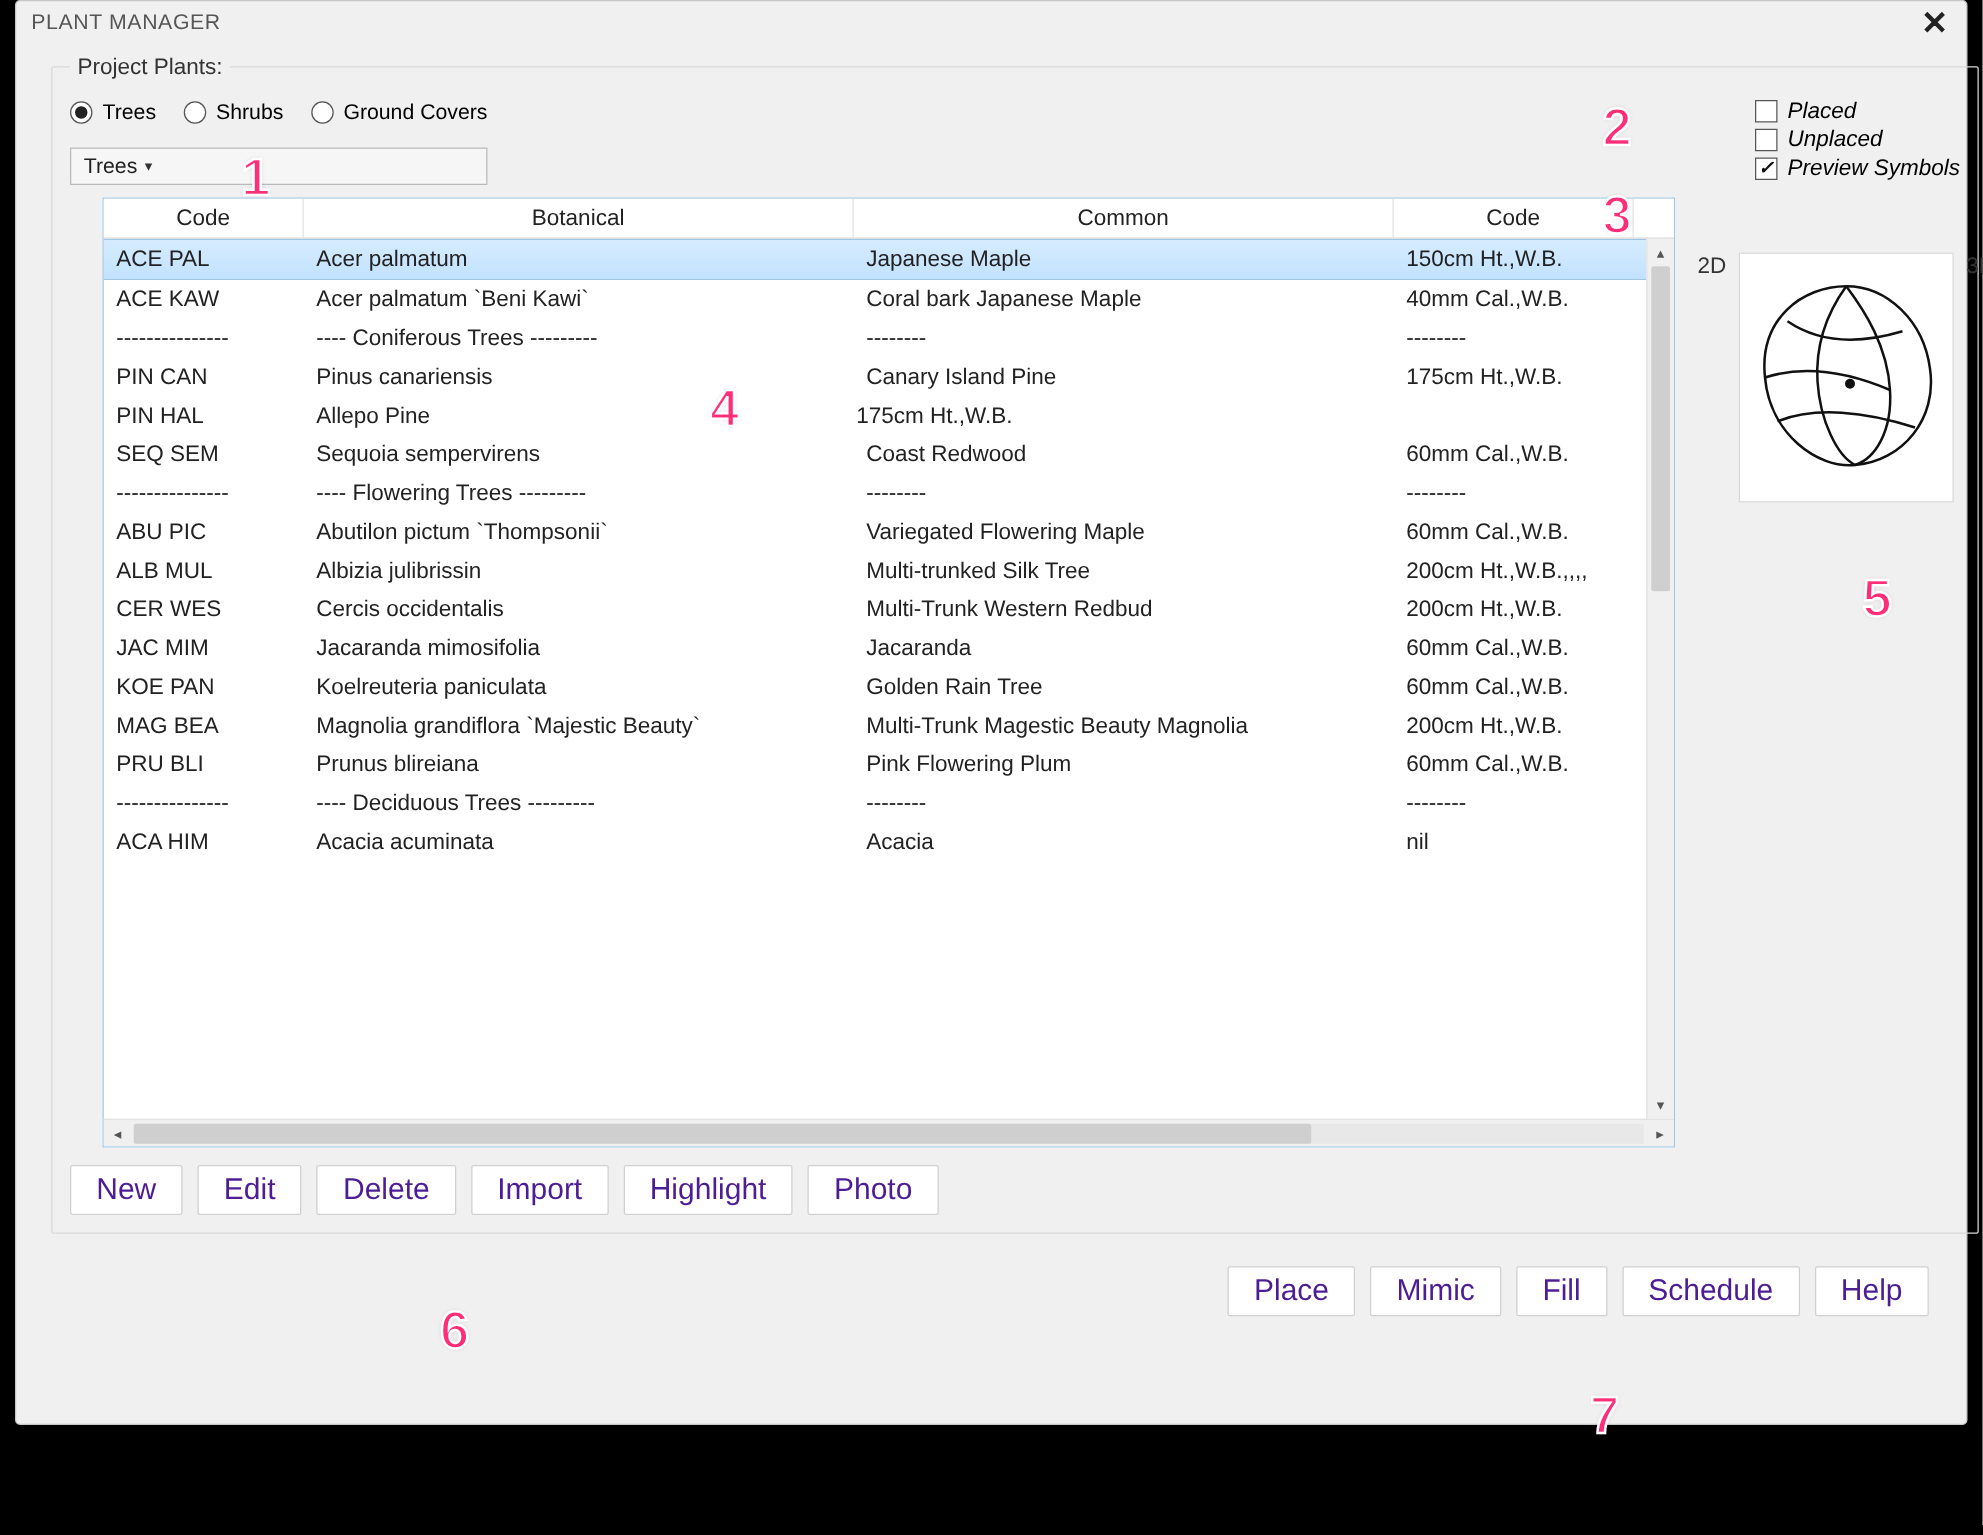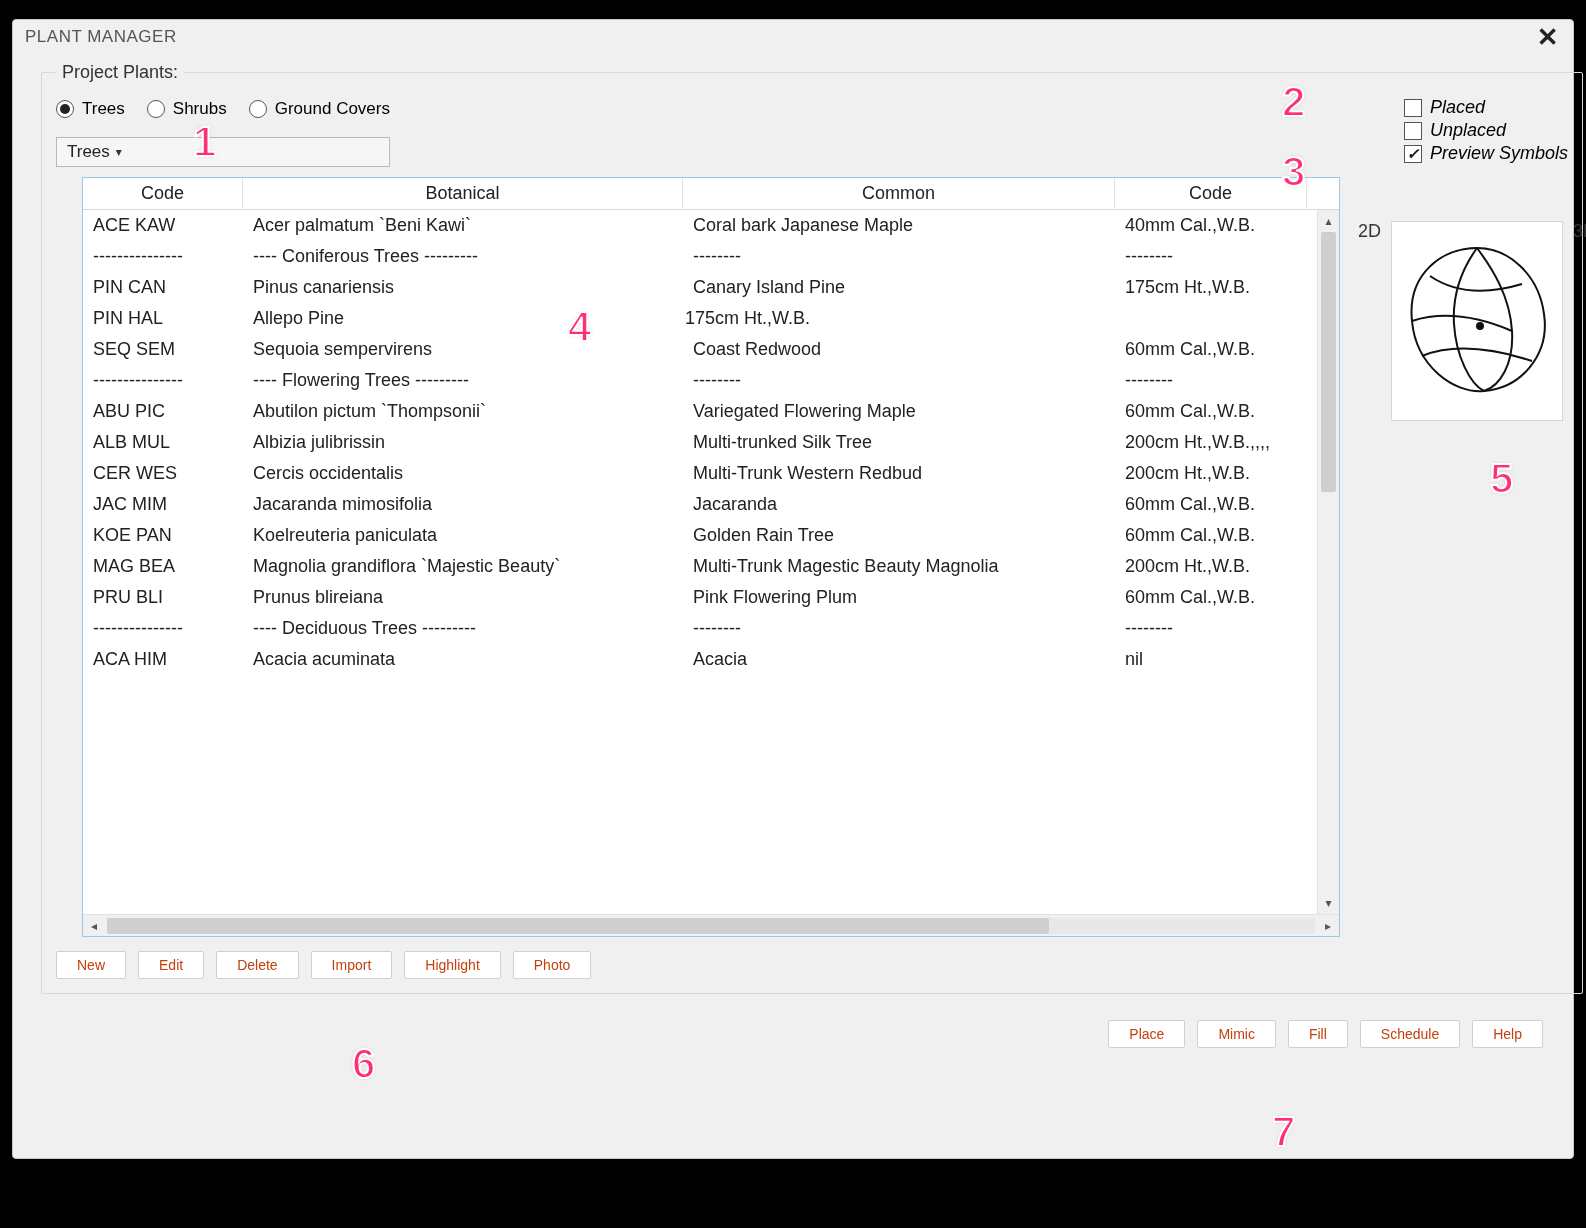--- a/index.html
+++ b/index.html
@@ -9,21 +9,21 @@
     font-size: 17px;
     background: #000;
     width: 1586px;
     height: 1228px;
     position: relative;
     overflow: hidden;
   }
   .window {
     position: absolute;
     left: 12px;
-    top: 19px;
+    top: 0;
     width: 1562px;
     height: 1140px;
     background: #f0f0f0;
     border: 1px solid #c8c8c8;
     border-radius: 4px;
     box-shadow: 0 4px 18px rgba(0,0,0,0.35);
     display: flex;
     flex-direction: column;
   }
   .titlebar {
@@ -231,22 +231,22 @@
   }
   .toolbar-row {
     display: flex;
     gap: 12px;
     margin-top: 14px;
   }
   .btn {
     background: #fff;
     border: 1px solid #d0d0d0;
     padding: 5px 20px;
-    font-size: 14px;
-    color: #c2410c;
+    font-size: 24px;
+    color: #4c1d95;
     cursor: pointer;
     border-radius: 2px;
   }
   .footer-row {
     display: flex;
     gap: 12px;
     justify-content: flex-end;
     margin-top: 26px;
     padding-right: 2px;
   }
@@ -318,20 +318,26 @@
         <div class="table-wrap">
           <div class="thead">
             <div class="th col-code">Code</div>
             <div class="th col-bot">Botanical</div>
             <div class="th col-com">Common</div>
             <div class="th col-size">Code</div>
             <div style="width:22px;border-right:none;"></div>
           </div>
           <div class="tbody-wrap">
             <div class="tbody" id="tbody">
+                <div class="tr selected">
+                  <div class="td code">ACE PAL</div>
+                  <div class="td bot">Acer palmatum</div>
+                  <div class="td com">Japanese Maple</div>
+                  <div class="td size">150cm Ht.,W.B.</div>
+                </div>
                 <div class="tr">
                   <div class="td code">ACE KAW</div>
                   <div class="td bot">Acer palmatum `Beni Kawi`</div>
                   <div class="td com">Coral bark Japanese Maple</div>
                   <div class="td size">40mm Cal.,W.B.</div>
                 </div>
                 <div class="tr">
                   <div class="td code">---------------</div>
                   <div class="td bot">---- Coniferous Trees ---------</div>
                   <div class="td com">--------</div>

